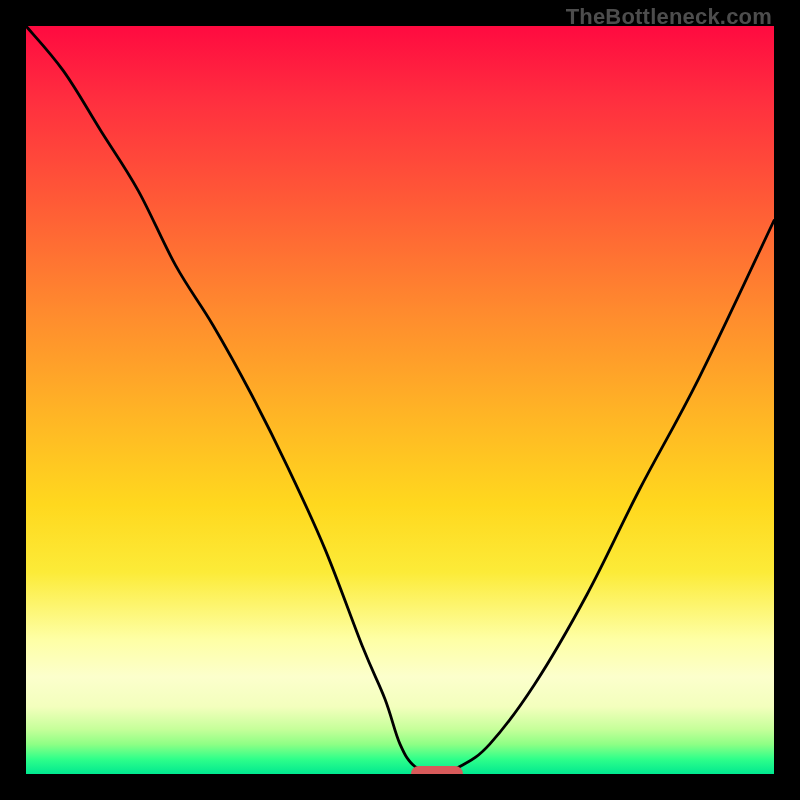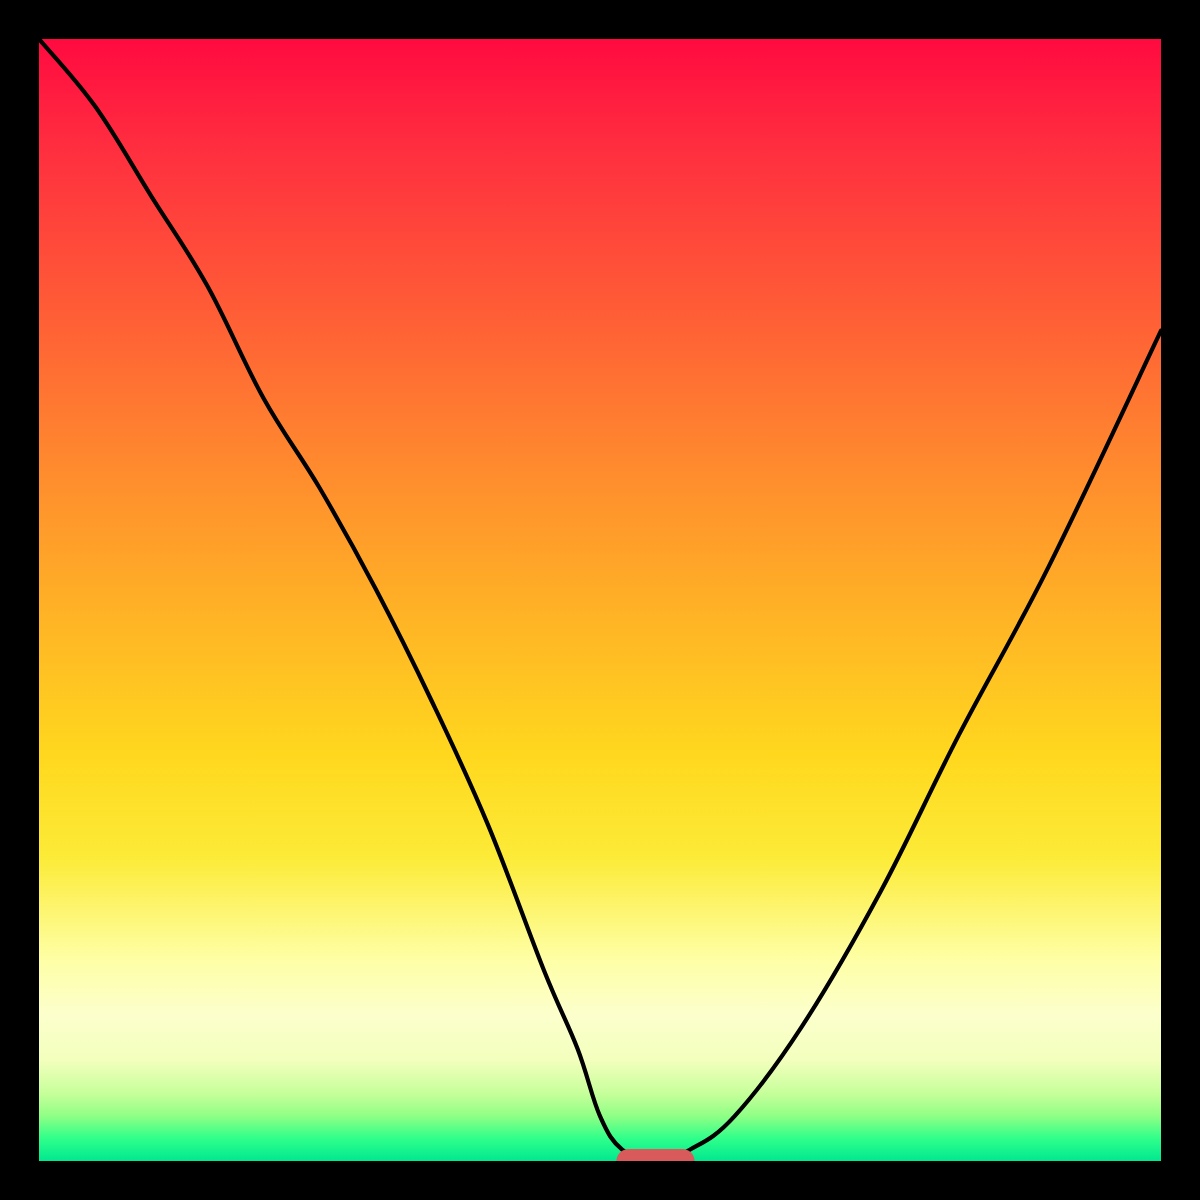--- a/index.html
+++ b/index.html
@@ -80,20 +80,21 @@
     height: 16px;
     border-radius: 8px;
     background: #d85a5a;
     transform: translate(-50%, -50%);
   }
 </style>
 </head>
 <body>
 
 <div class="frame">
+  <div class="watermark">TheBottleneck.com</div>
 
   <div class="plot-area">
     <div class="gradient"></div>
 
     <svg class="curve" viewBox="0 0 748 748" preserveAspectRatio="none">
       <path d="M 0,0 C 6.731999999999999,8.078399999999998 23.936,26.03039999999999 37.4,44.879999999999995 C 50.864,63.729600000000005 61.336,83.17760000000004 74.8,104.72000000000003 C 88.264,126.26240000000001 98.736,140.32479999999995 112.2,164.55999999999995 C 125.664,188.79519999999994 136.136,215.12479999999994 149.6,239.35999999999996 C 163.064,263.5952 173.536,276.3112 187,299.2 C 200.464,322.0888 210.936,340.9384 224.4,366.52 C 237.864,392.10159999999996 248.336,413.0456 261.8,441.32 C 275.264,469.5944 285.736,491.2864 299.2,523.6 C 312.664,555.9136000000001 325.8288,593.912 336.6,620.84 C 347.37120000000004,647.768 352.308,655.6968 359.03999999999996,673.2 C 365.77199999999993,690.7032 368.6144,705.9624 374,718.08 C 379.3856,730.1976000000001 382.228,735.1344 388.96000000000004,740.52 C 395.69200000000006,745.9055999999999 403.32160000000005,748 411.40000000000003,748 C 419.4784,748 424.41519999999997,745.9055999999999 433.84,740.52 C 443.2648,735.1344 450.296,732.8904 463.76,718.08 C 477.224,703.2696000000001 491.13680000000005,685.168 508.64000000000004,658.24 C 526.1432000000001,631.312 542.1504,603.4864 561,568.48 C 579.8496,533.4736 593.164,502.80559999999997 613.36,463.76 C 633.556,424.7144 648.9648000000001,400.0304 673.2,351.56 C 697.4352,303.0896 734.5360000000001,222.7544 748,194.48000000000002"></path>
     </svg>
 
     <div class="marker" style="left: 411.4px; top: 748px;"></div>
   </div>

